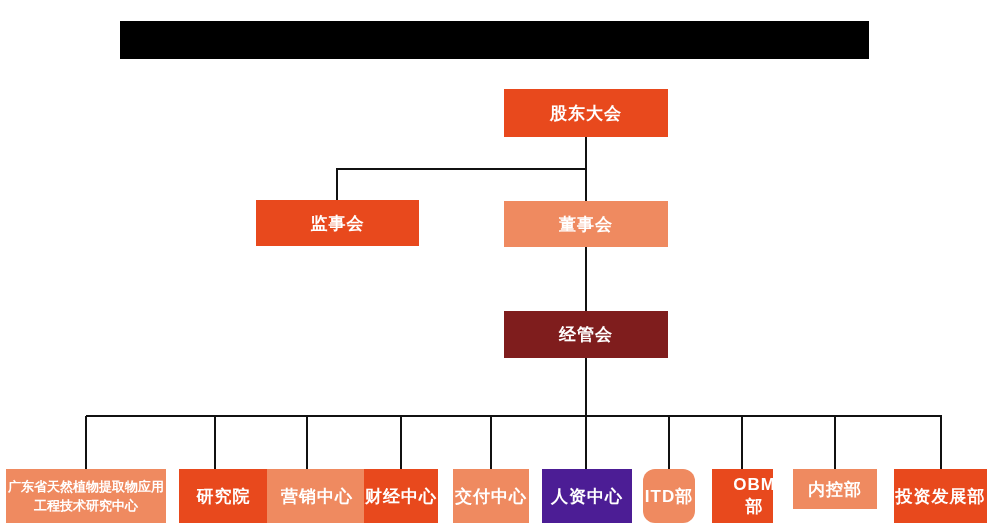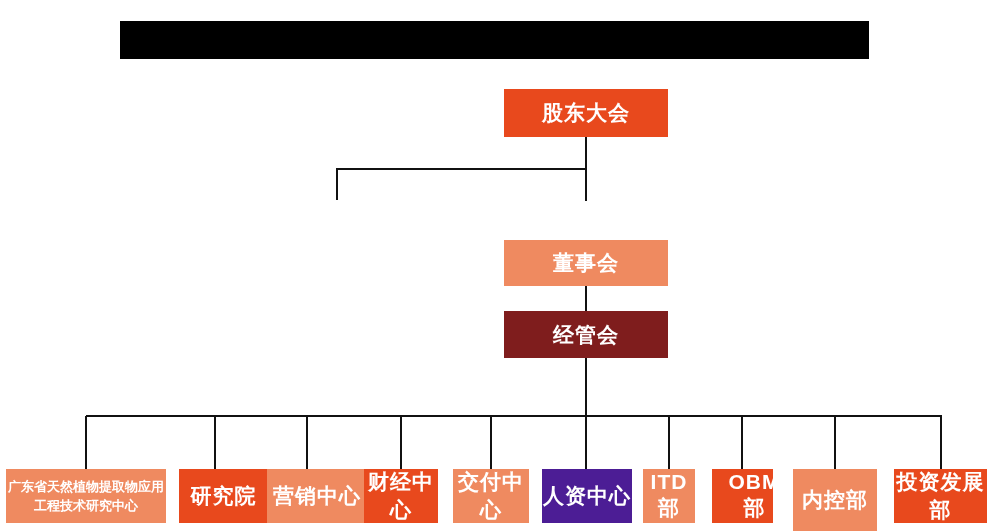--- a/index.html
+++ b/index.html
@@ -19,21 +19,21 @@
     background: var(--redaction, #000000);
   }
   .node {
     position: absolute;
     display: flex;
     align-items: center;
     justify-content: center;
     text-align: center;
     color: var(--node-text, #ffffff);
     font-weight: bold;
-    font-size: 21px;
+    font-size: 17px;
     box-sizing: border-box;
     letter-spacing: 1px;
   }
   .node.small-text {
     font-size: 13px;
     line-height: 1.5;
     letter-spacing: 0;
     padding: 0 0;
   }
   .hline, .vline {
@@ -62,28 +62,29 @@
   <div class="vline" style="left:400px; top:416px; height:53px;"></div>
   <div class="vline" style="left:490px; top:416px; height:53px;"></div>
   <div class="vline" style="left:585px; top:416px; height:53px;"></div>
   <div class="vline" style="left:668px; top:416px; height:53px;"></div>
   <div class="vline" style="left:741px; top:416px; height:53px;"></div>
   <div class="vline" style="left:834px; top:416px; height:53px;"></div>
   <div class="vline" style="left:940px; top:416px; height:53px;"></div>
 
   <div class="node" style="left: 504px; top: 89px; width: 164px; height: 48px; background: rgb(232, 73, 29);">股东大会</div>
 
-  <div class="node" style="left: 504px; top: 201px; width: 164px; height: 46px; background: rgb(239, 138, 96); margin-top: 39px;">董事会</div>
+  <div class="node" style="left: 256px; top: 200px; width: 163px; height: 46px; background: rgb(232, 73, 29);">监事会</div>
+  <div class="node" style="left: 504px; top: 201px; width: 164px; height: 46px; background: rgb(239, 138, 96);">董事会</div>
 
   <div class="node" style="left: 504px; top: 311px; width: 164px; height: 47px; background: #7f1d1d;">经管会</div>
 
   <div class="node small-text" style="left: 6px; top: 469px; width: 160px; height: 54px; background: rgb(239, 138, 96);">广东省天然植物提取物应用工程技术研究中心</div>
   <div class="node" style="left: 179px; top: 469px; width: 89px; height: 54px; background: rgb(232, 73, 29);">研究院</div>
   <div class="node" style="left: 267px; top: 469px; width: 100px; height: 54px; background: rgb(239, 138, 96);">营销中心</div>
   <div class="node" style="left: 453px; top: 469px; width: 76px; height: 54px; background: rgb(239, 138, 96);">交付中心</div>
   <div class="node" style="left: 364px; top: 469px; width: 74px; height: 54px; background: rgb(232, 73, 29);">财经中心</div>
   <div class="node" style="left: 542px; top: 469px; width: 90px; height: 54px; background: #4c1d95;">人资中心</div>
-  <div class="node" style="left: 643px; top: 469px; width: 52px; height: 54px; background: rgb(239, 138, 96);">ITD部</div>
+  <div class="node" style="left: 643px; top: 469px; width: 52px; height: 54px; background: rgb(239, 138, 96); border-radius: 12px;">ITD部</div>
   <div class="node" style="left: 712px; top: 469px; width: 61px; height: 54px; background: rgb(232, 73, 29); padding-left: 24px;">OBM部</div>
-  <div class="node" style="left: 793px; top: 469px; width: 84px; height: 62px; background: rgb(239, 138, 96); text-align: right;">内控部</div>
+  <div class="node" style="left: 793px; top: 469px; width: 84px; height: 40px; background: rgb(239, 138, 96); text-align: right;">内控部</div>
   <div class="node" style="left: 894px; top: 469px; width: 93px; height: 54px; background: rgb(232, 73, 29);">投资发展部</div>
 
 </div>
 
 </body></html>

